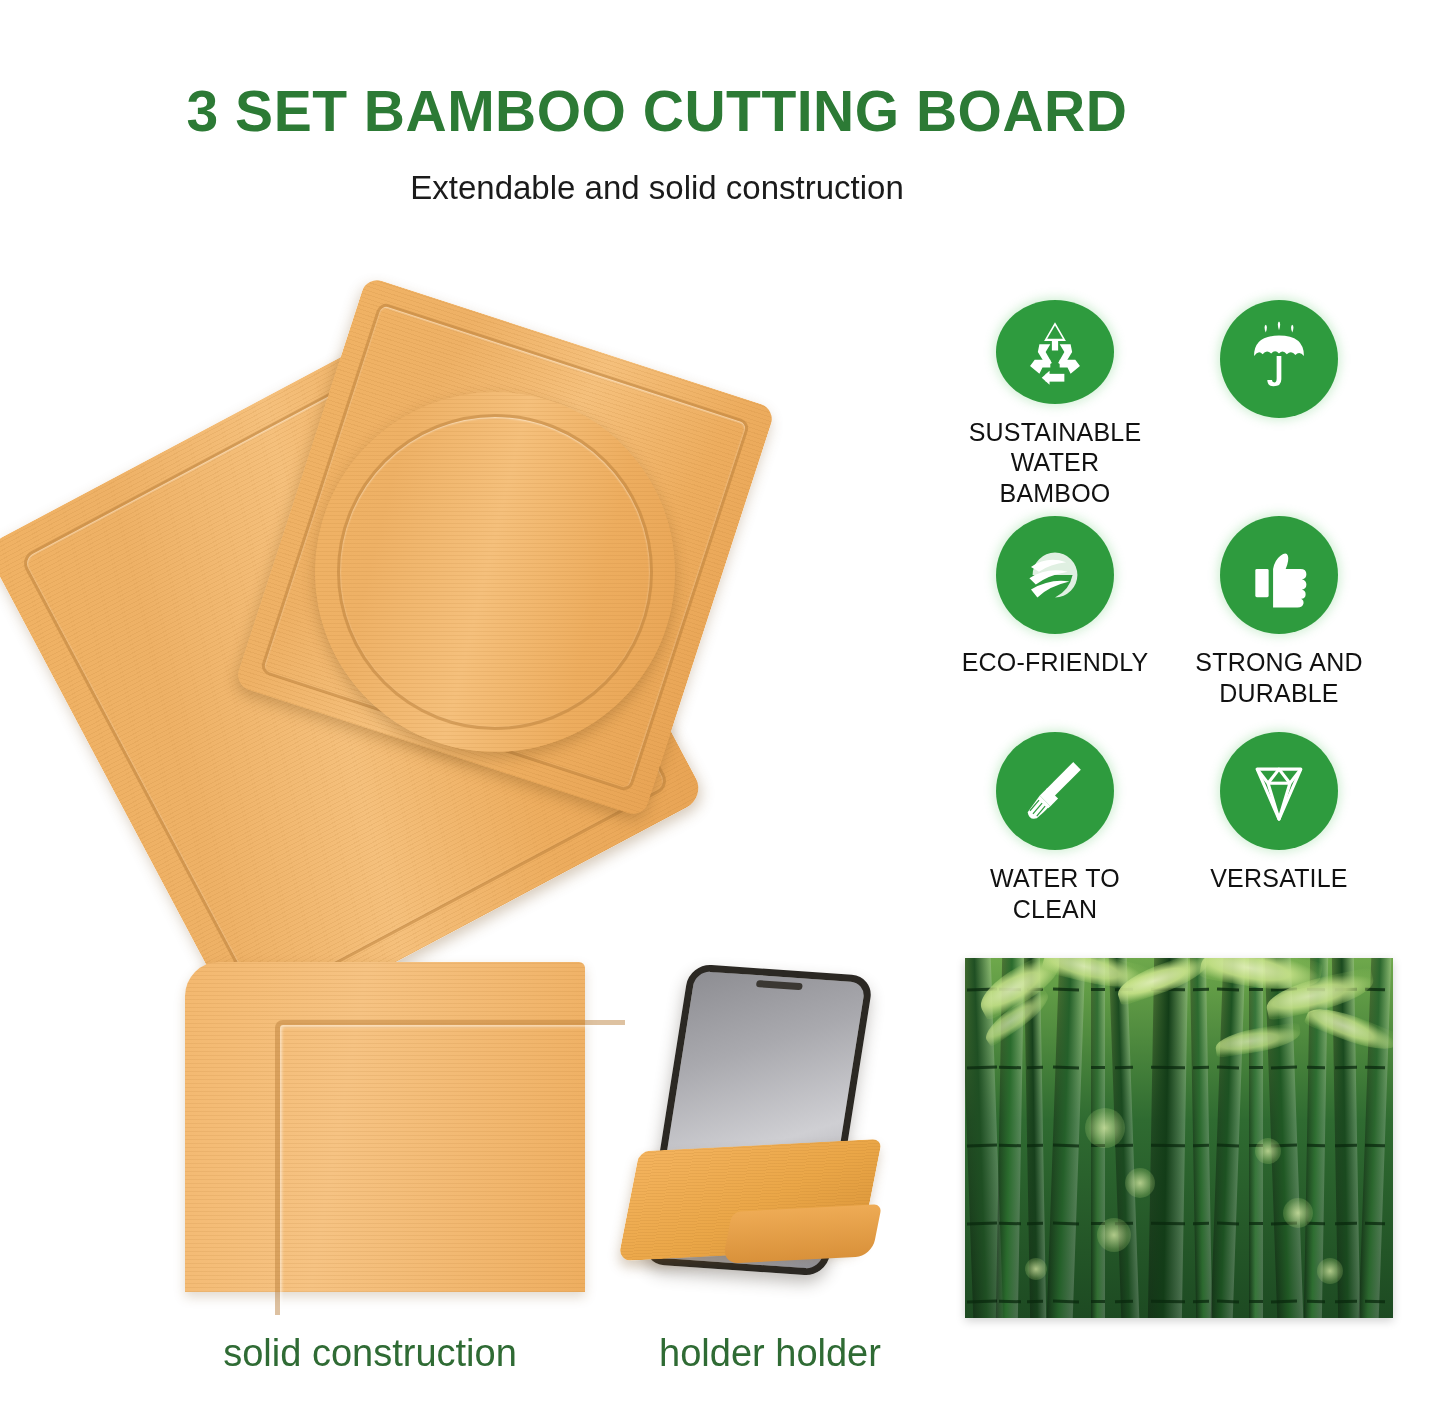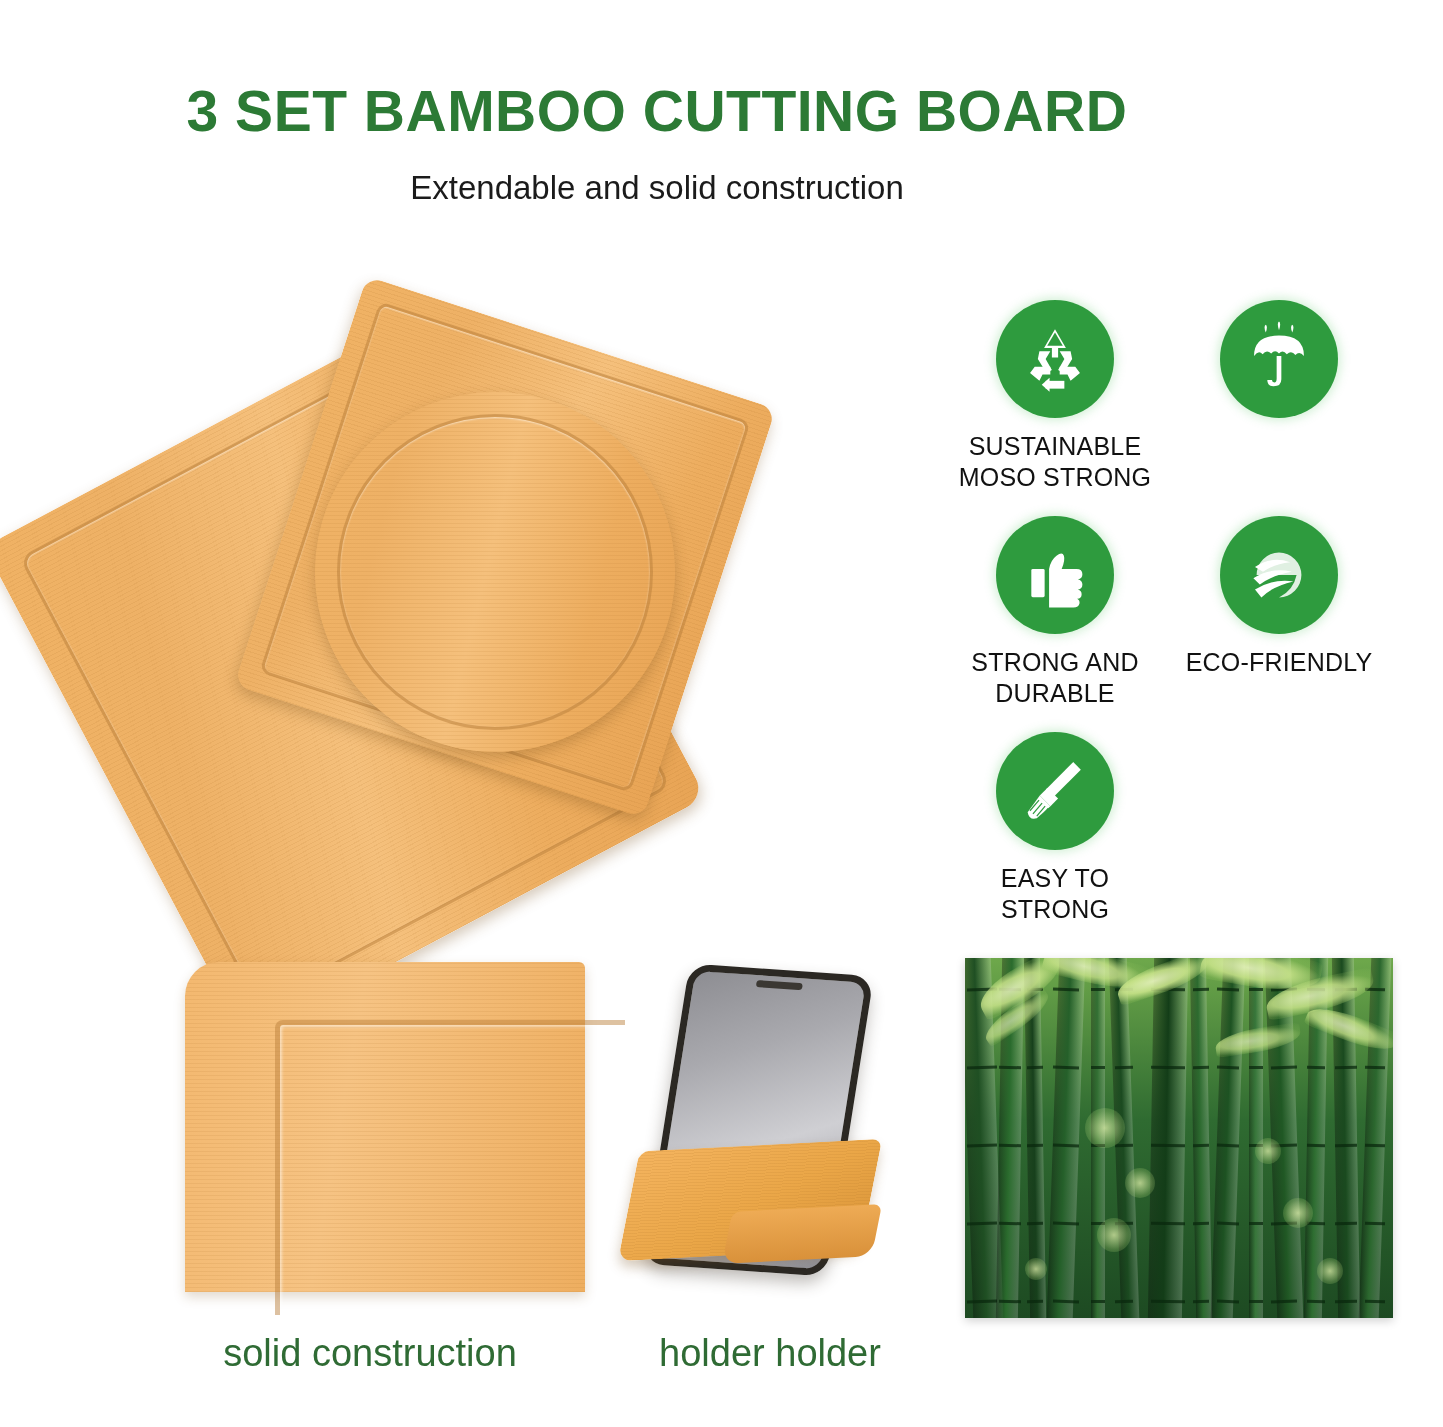--- a/index.html
+++ b/index.html
@@ -295,80 +295,93 @@
             <path d="M50 16 L60 33 L40 33 Z" fill="#2e9b3e"></path>
             <path d="M30 40 L44 40 L38 50 L46 64 L39 68 L28 50 Z"></path>
             <path d="M70 40 L56 40 L62 50 L54 64 L61 68 L72 50 Z"></path>
             <path d="M24 60 L44 60 L44 70 L34 70 L30 78 L18 68 Z"></path>
             <path d="M76 60 L56 60 L56 70 L66 70 L70 78 L82 68 Z"></path>
             <path d="M38 78 L62 78 L62 88 L38 88 Z"></path>
             <path d="M33 83 L43 74 L43 92 Z"></path>
           </g>
         </svg>
       </div>
-      <div class="feature-label">SUSTAINABLE MOSO STRONG</div>
+      <div class="feature-label">SUSTAINABLE WATER BAMBOO</div>
     </div>
 
     <div class="feature">
       <div class="feature-icon">
         <svg width="78" height="78" viewBox="0 0 100 100">
           <g fill="#ffffff">
             <path d="M33 16 q3 -8 0 -10 q-3 2 0 10 Z"></path>
             <path d="M50 13 q3 -9 0 -11 q-3 2 0 11 Z"></path>
             <path d="M67 16 q3 -8 0 -10 q-3 2 0 10 Z"></path>
             <path d="M18 46 q0 -26 32 -26 q32 0 32 26 q-6 -7 -11 -1 q-5 -7 -11 -1 q-5 -7 -10 -1 q-5 -6 -10 0 q-6 -6 -11 1 q-5 -6 -11 2 Z"></path>
             <path d="M47 46 L53 46 L53 76 q0 9 -10 9 q-8 0 -8 -8 l6 0 q0 3 3 3 q3 0 3 -5 Z"></path>
           </g>
         </svg>
       </div>
     </div>
 
     <div class="feature">
       <div class="feature-icon">
+        <svg width="80" height="80" viewBox="0 0 100 100">
+          <path d="M22 50 a28 28 0 0 1 56 0 a28 28 0 0 1 -28 28 a40 40 0 0 0 22 -28 Z" fill="#ffffff" opacity="0.85"></path>
+          <path d="M20 40 q20 -14 44 -6 q-20 2 -34 12 Z" fill="#ffffff"></path>
+          <path d="M18 54 q22 -14 48 -8 q-24 4 -40 16 Z" fill="#ffffff"></path>
+          <path d="M20 68 q24 -14 48 -10 q-26 6 -40 20 Z" fill="#ffffff"></path>
+        </svg>
+      </div>
+      <div class="feature-label">ECO-FRIENDLY</div>
+    </div>
+
+    <div class="feature">
+      <div class="feature-icon">
         <svg width="74" height="74" viewBox="0 0 100 100">
           <g fill="#ffffff">
             <rect x="18" y="42" width="18" height="38" rx="2"></rect>
             <path d="M42 42 q2 -12 10 -18 q8 -6 10 0 q2 6 -3 18 l20 0 q8 0 8 7 q0 6 -6 7 q6 1 6 7 q0 6 -6 7 q5 1 5 6 q0 6 -6 6 q4 2 3 7 q-1 5 -8 5 l-33 0 Z"></path>
           </g>
         </svg>
       </div>
       <div class="feature-label">STRONG AND DURABLE</div>
-    </div>
-
-    <div class="feature">
-      <div class="feature-icon">
-        <svg width="80" height="80" viewBox="0 0 100 100">
-          <path d="M22 50 a28 28 0 0 1 56 0 a28 28 0 0 1 -28 28 a40 40 0 0 0 22 -28 Z" fill="#ffffff" opacity="0.85"></path>
-          <path d="M20 40 q20 -14 44 -6 q-20 2 -34 12 Z" fill="#ffffff"></path>
-          <path d="M18 54 q22 -14 48 -8 q-24 4 -40 16 Z" fill="#ffffff"></path>
-          <path d="M20 68 q24 -14 48 -10 q-26 6 -40 20 Z" fill="#ffffff"></path>
-        </svg>
-      </div>
-      <div class="feature-label">ECO-FRIENDLY</div>
     </div>
 
     <div class="feature">
       <div class="feature-icon">
         <svg width="76" height="76" viewBox="0 0 100 100">
           <g fill="#ffffff">
             <path d="M74 12 L84 22 L48 58 L38 48 Z"></path>
             <path d="M40 46 L54 60 L44 70 L30 56 Z"></path>
             <path d="M30 56 L44 70 L26 86 q-10 3 -12 -8 Z"></path>
           </g>
           <g stroke="#2e9b3e" stroke-width="1.6" fill="none">
             <path d="M29 62 L17 76"></path>
             <path d="M33 66 L21 80"></path>
             <path d="M37 70 L26 83"></path>
             <path d="M41 73 L31 85"></path>
           </g>
         </svg>
       </div>
-      <div class="feature-label">EASY TO STRONG</div>
-    </div>
-
+      <div class="feature-label">WATER TO CLEAN</div>
+    </div>
+
+    <div class="feature">
+      <div class="feature-icon">
+        <svg width="78" height="78" viewBox="0 0 100 100">
+          <g fill="none" stroke="#ffffff" stroke-width="4" stroke-linejoin="round">
+            <path d="M22 22 L78 22 L50 86 Z"></path>
+            <path d="M22 22 L36 40 L50 22 L64 40 L78 22"></path>
+            <path d="M36 40 L64 40"></path>
+            <path d="M36 40 L50 86 L64 40"></path>
+          </g>
+        </svg>
+      </div>
+      <div class="feature-label">VERSATILE</div>
+    </div>
 
   </div>
 
   <div id="bottom">
 
     <div class="bottom-cell" id="cell-solid">
       <div id="closeup-board">
         <div id="closeup-groove"></div>
       </div>
       <div class="bottom-caption">solid construction</div>

